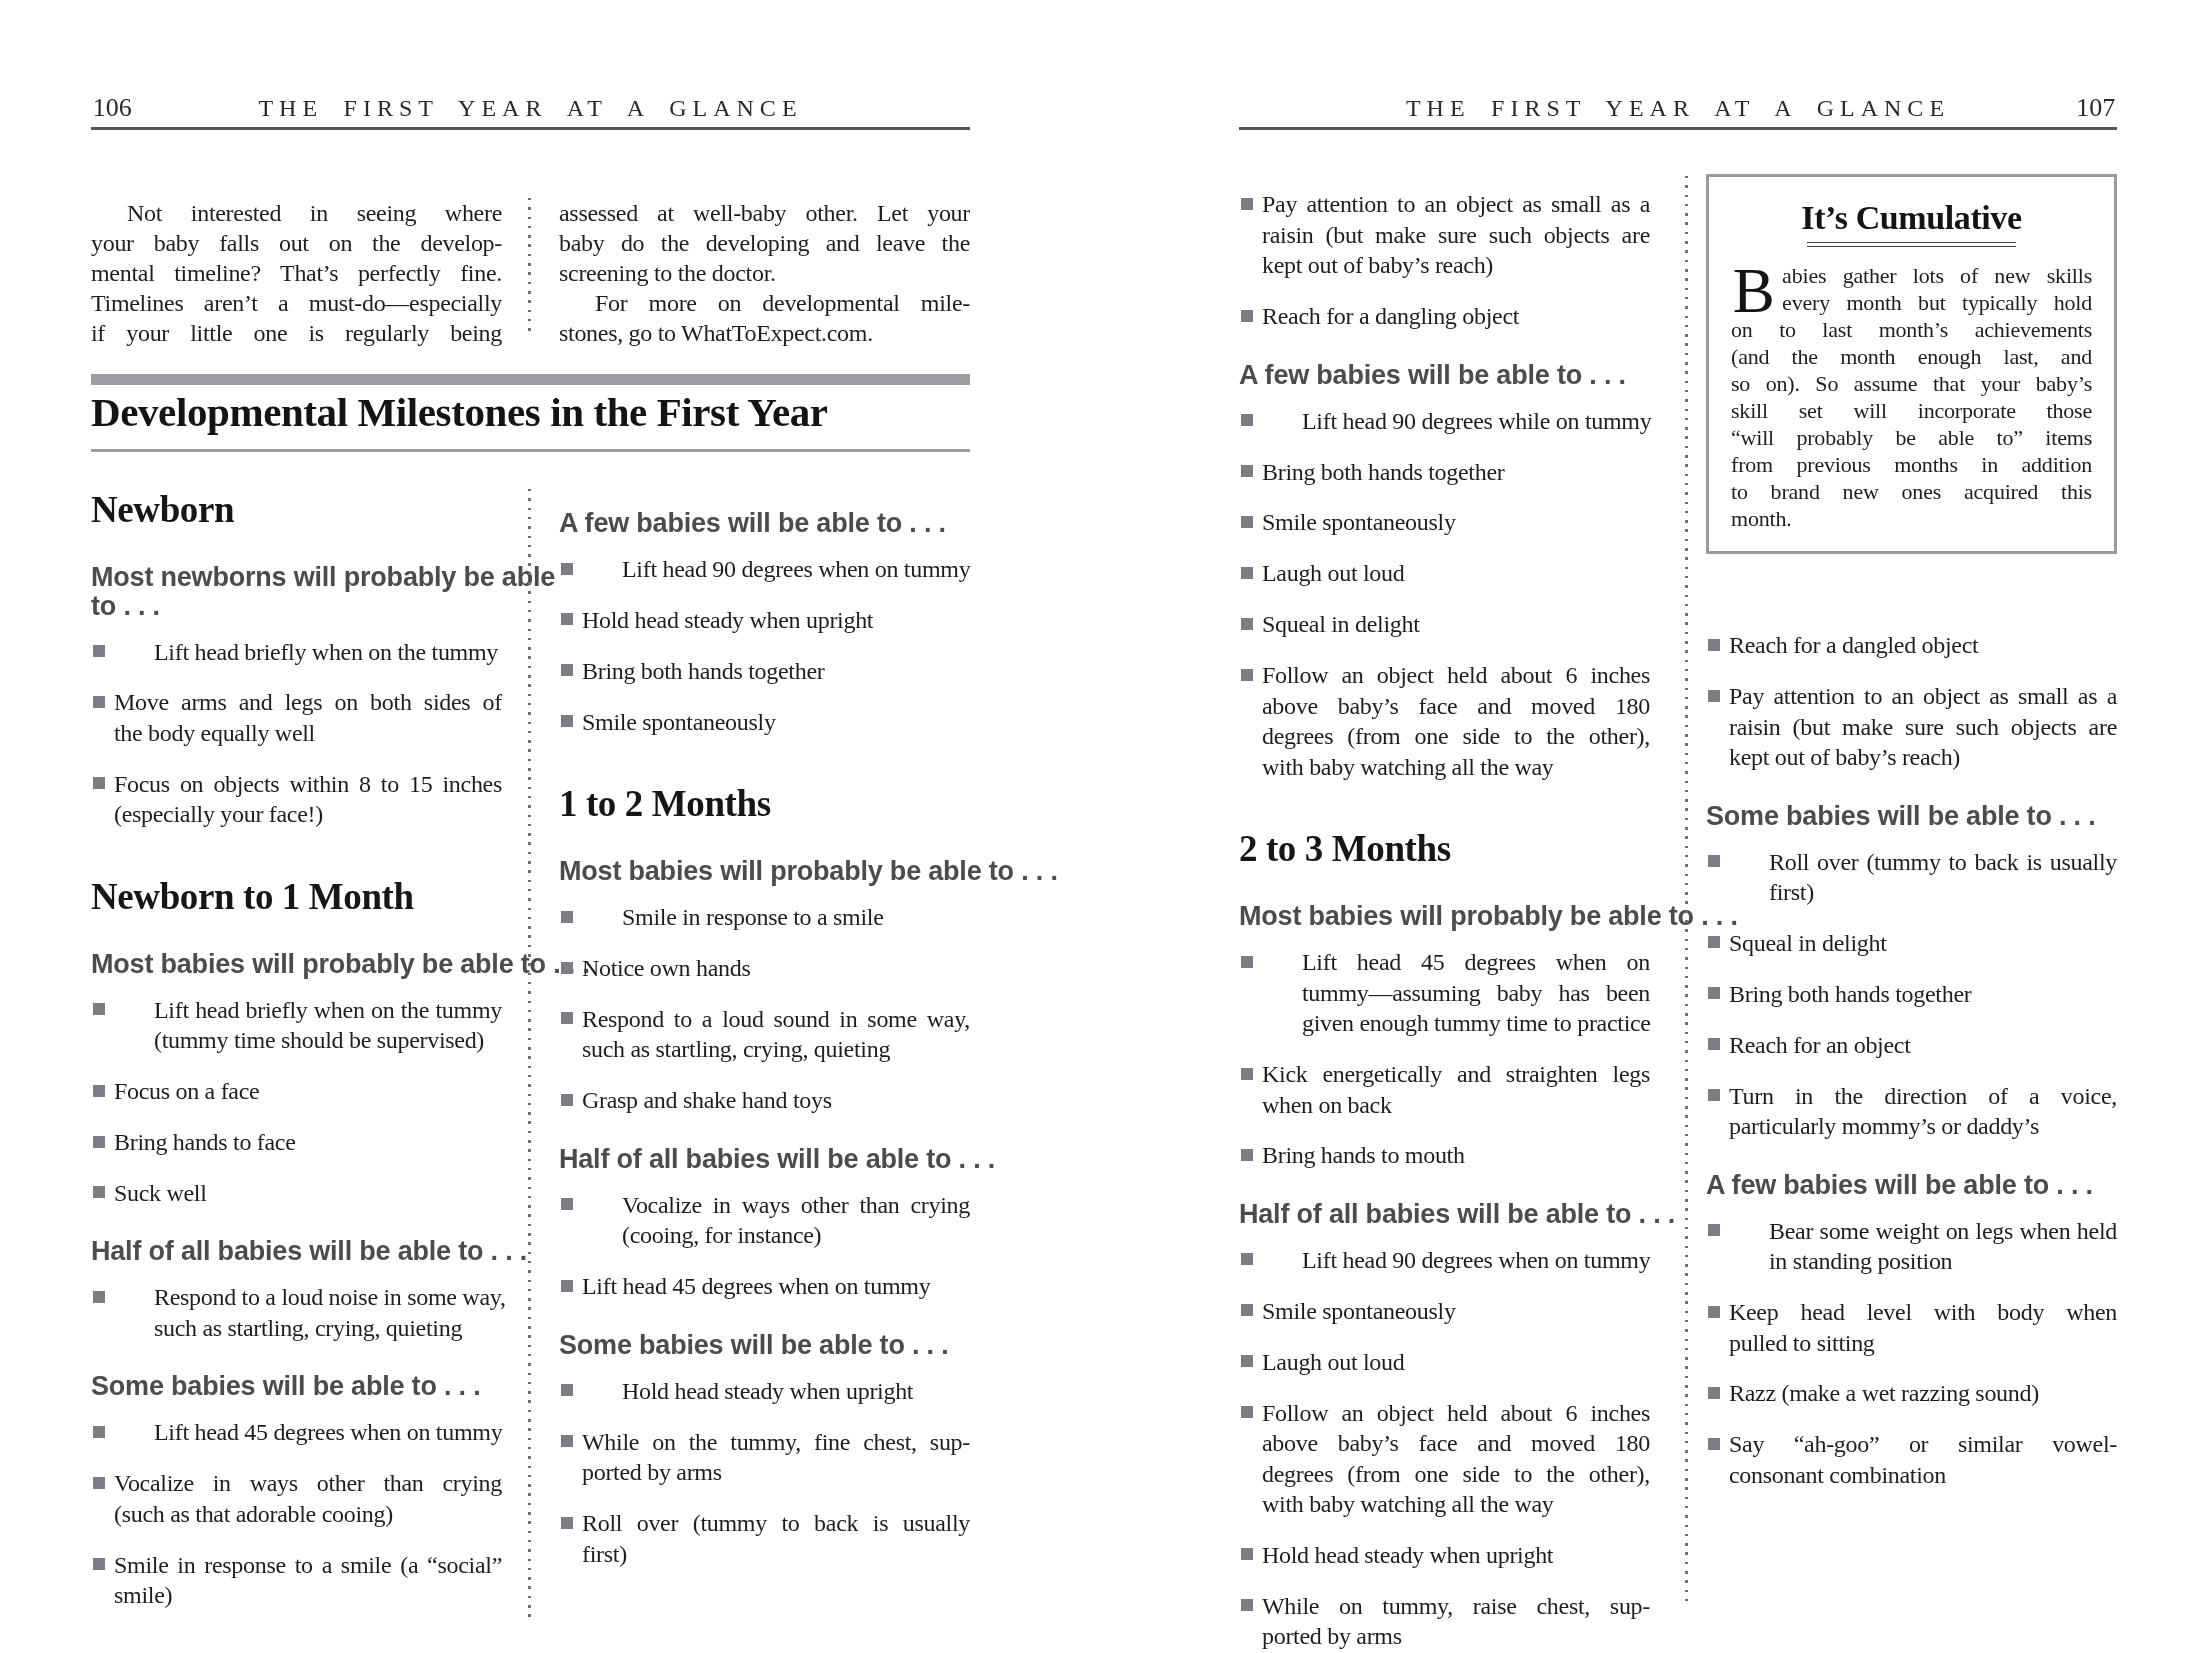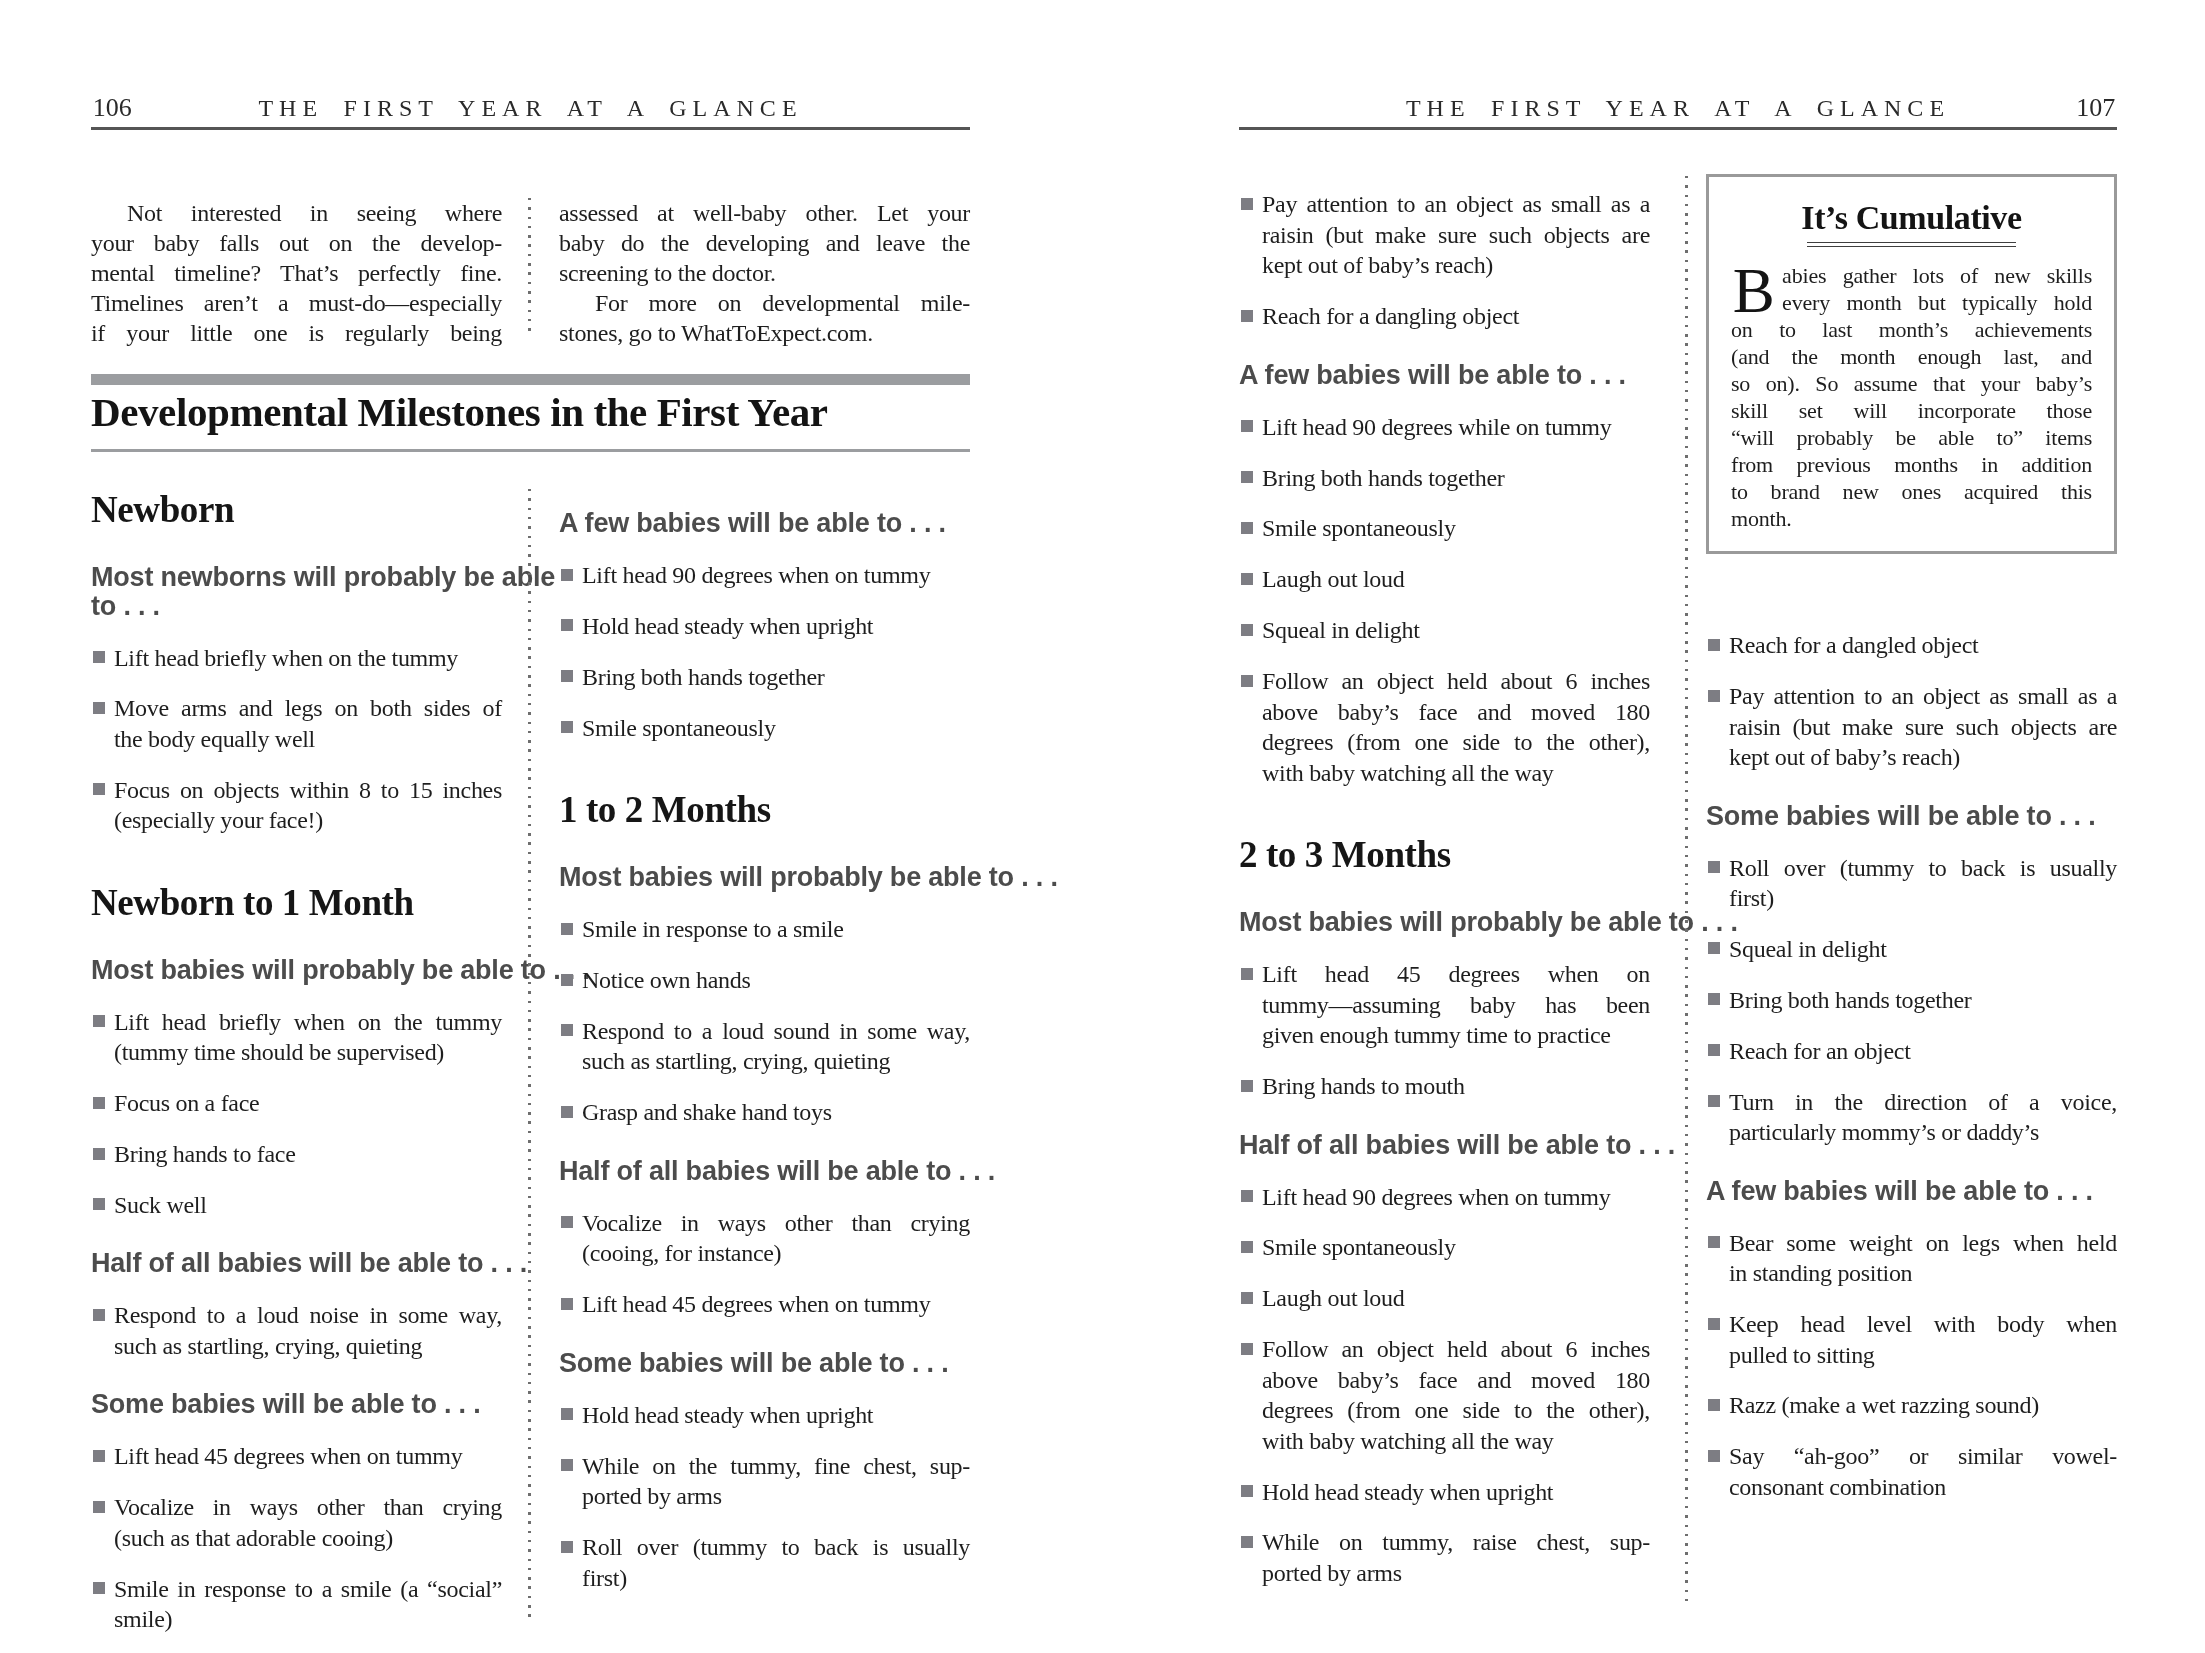--- a/index.html
+++ b/index.html
@@ -41,21 +41,21 @@
   .ln{text-align:justify;text-align-last:justify;white-space:nowrap;}
   .ln.last{text-align-last:left;}
   .ln.ind{text-indent:36px;}
 
   .h2{font-size:37px;line-height:42px;font-weight:bold;color:#161616;margin:46px 0 0;letter-spacing:-0.4px;}
   .h2.first{margin-top:8.5px;}
   .sub{font-family:"Liberation Sans", sans-serif;font-weight:bold;font-size:27px;line-height:29px;
        color:#4c4c4c;margin:29px 0 0;letter-spacing:-0.2px;}
   .h2 + .sub{margin-top:32px;}
   .item{display:flex;margin:20.4px 0 0;}
-  .sub + .item{margin-top:22px;}
+  .sub + .item{margin-top:16px;gap:40px;}
   .col > .item:first-child{margin-top:0;}
   .bullet{flex:0 0 auto;width:12px;height:12px;background:#7d7d83;margin:8.5px 9.3px 0 1.7px;}
   .itxt{flex:1 1 auto;min-width:0;}
 
   .cumbox{border:3.4px solid #9a9a9a;padding:20.4px 22px 18.7px;overflow:hidden;background:#ffffff;}
   .cumbox + .item{margin-top:76px;}
   .btitle{text-align:center;font-size:34px;line-height:41px;font-weight:bold;color:#141414;letter-spacing:-0.4px;}
   .brule{width:58%;height:3.4px;margin:3.4px auto 15.3px;border-top:1.7px solid #3f3f3f;border-bottom:1.7px solid #3f3f3f;}
   .bbody{font-size:22px;line-height:27px;letter-spacing:-0.2px;}
   .dropcap{float:left;font-size:63px;line-height:49px;padding:4.2px 7.6px 0 1.7px;color:#141414;}
@@ -350,20 +350,27 @@
         <div class="h2">2 to 3 Months</div>
         <div class="sub">
           <div class="ln last">Most babies will probably be able to . . .</div>
         </div>
         <div class="item">
           <span class="bullet"></span>
           <div class="itxt">
             <div class="ln">Lift head 45 degrees when on</div>
             <div class="ln">tummy—assuming baby has been</div>
             <div class="ln last">given enough tummy time to practice</div>
+          </div>
+        </div>
+        <div class="item">
+          <span class="bullet"></span>
+          <div class="itxt">
+            <div class="ln">Kick energetically and straighten legs</div>
+            <div class="ln last">when on back</div>
           </div>
         </div>
         <div class="item">
           <span class="bullet"></span>
           <div class="itxt">
             <div class="ln last">Bring hands to mouth</div>
           </div>
         </div>
         <div class="sub">
           <div class="ln last">Half of all babies will be able to . . .</div>

